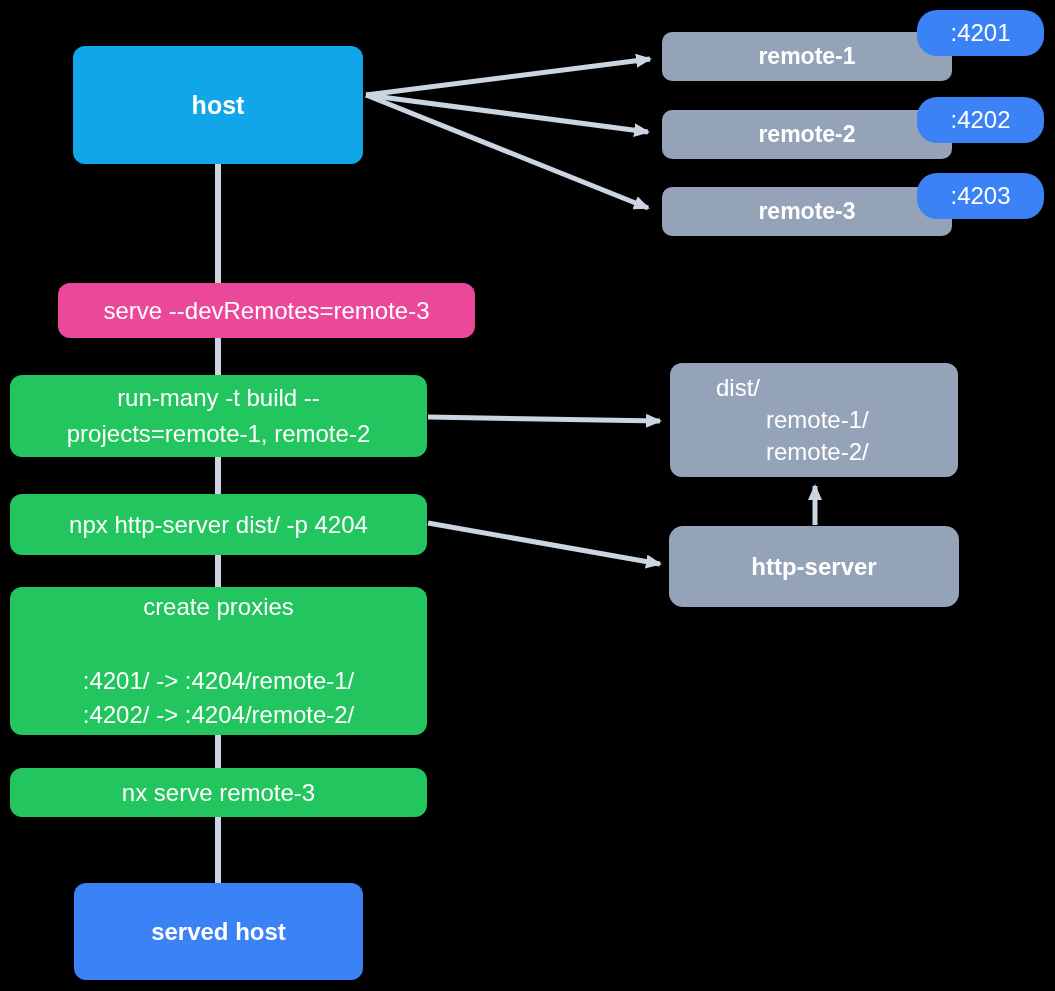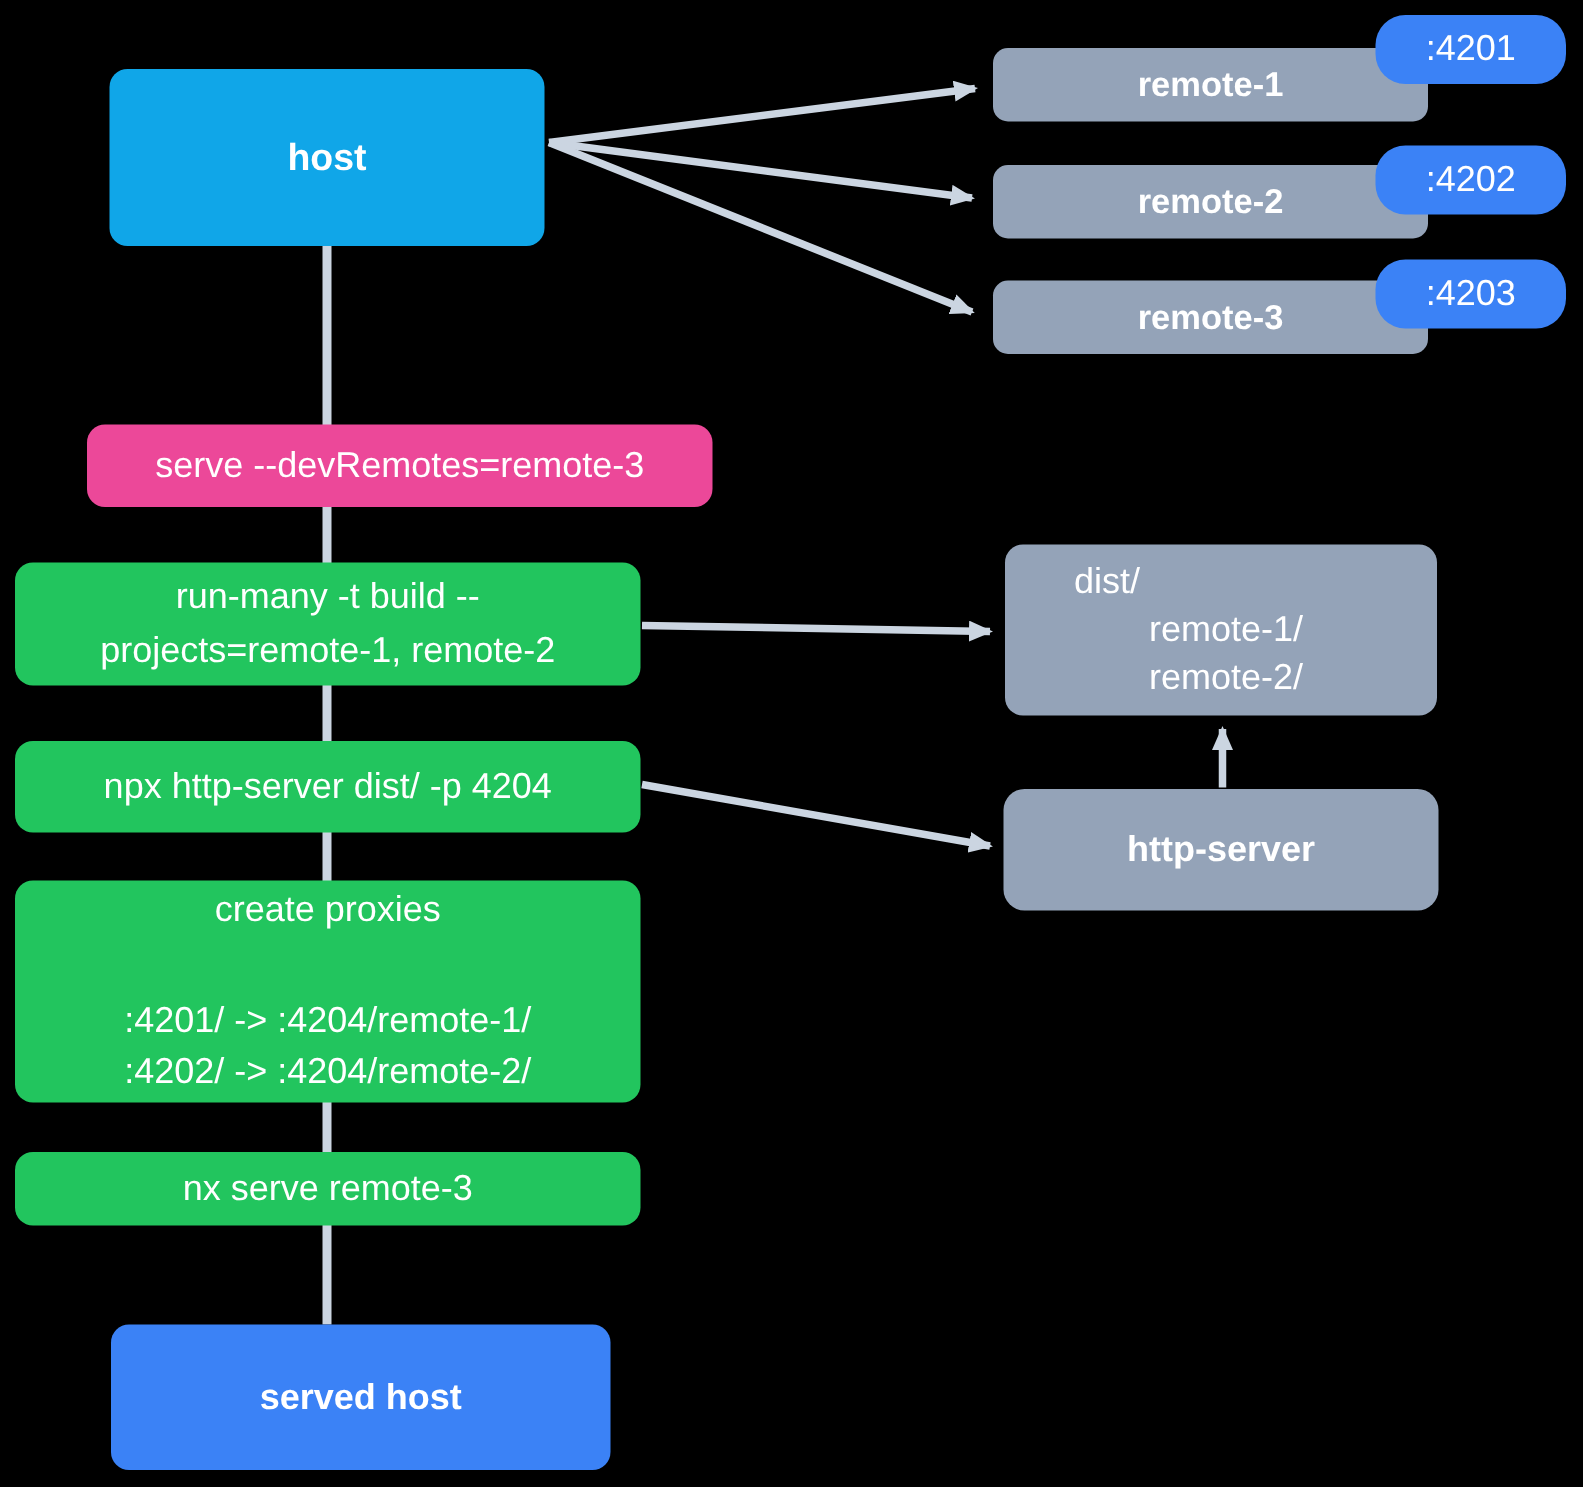--- a/index.html
+++ b/index.html
@@ -85,21 +85,21 @@
   }
   #node-dist .dist-root   { padding-left: 46px; }
   #node-dist .dist-child  { padding-left: 96px; }
 
   #node-http-server {
     left: 669px; top: 526px; width: 290px; height: 81px;
     border-radius: 14px;
     font-size: 24px;
   }
   #node-served-host {
-    left: 74px; top: 883px; width: 333px; height: 97px;
+    left: 74px; top: 883px; width: 289px; height: 97px;
     border-radius: 12px;
     font-size: 24px;
   }
 </style>
 </head>
 <body>
 
 <div id="canvas">
 
   <svg id="edge-layer" viewBox="0 0 1055 991" xmlns="http://www.w3.org/2000/svg">

